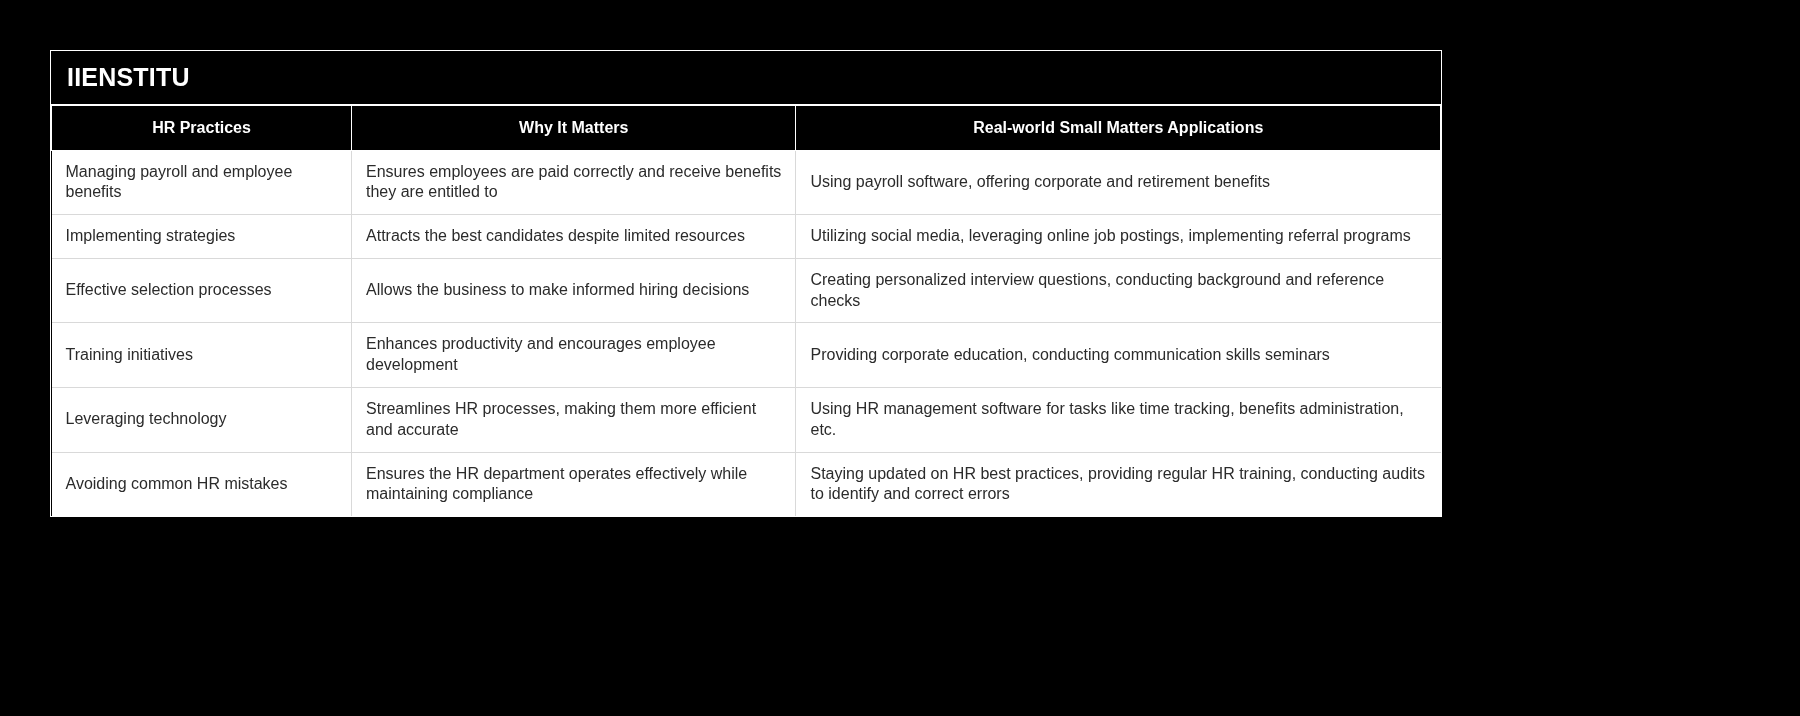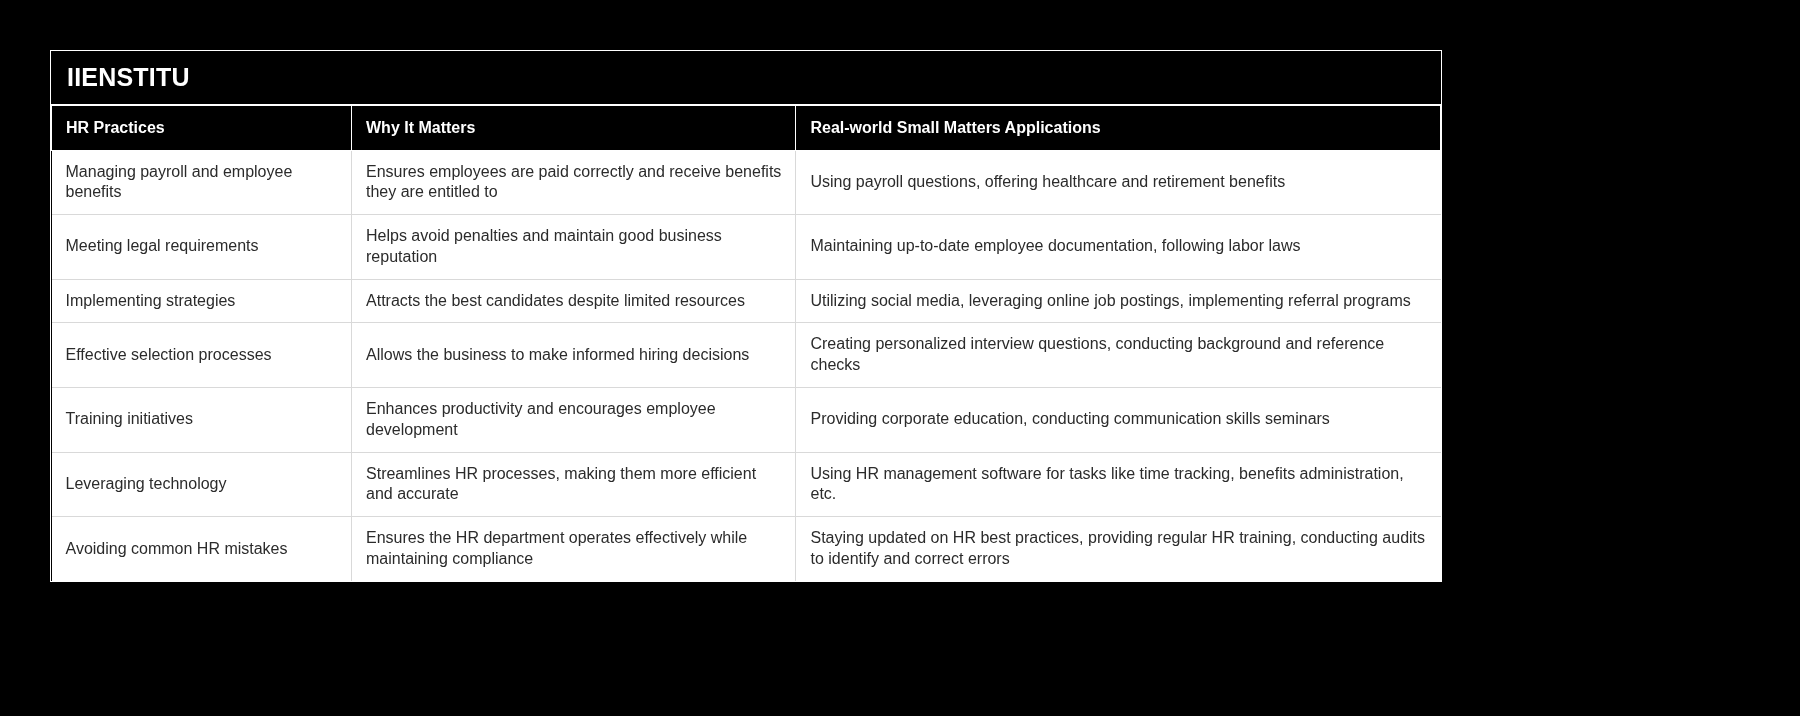--- a/index.html
+++ b/index.html
@@ -39,21 +39,21 @@
     table-layout: fixed;
   }
   table.hr-table col.c1 { width: 21.6%; }
   table.hr-table col.c2 { width: 32.0%; }
   table.hr-table col.c3 { width: 46.4%; }
   thead th {
     background: #000000;
     color: #ffffff;
     font-size: 16px;
     font-weight: bold;
-    text-align: left;
+    text-align: center;
     padding: 12px 14px;
     border: 1px solid #ffffff;
     line-height: 1.25;
   }
   tbody td {
     background: #ffffff;
     color: #2b2b2b;
     font-size: 16px;
     font-weight: normal;
     text-align: left;
@@ -86,26 +86,21 @@
       <tr>
         <th>HR Practices</th>
         <th>Why It Matters</th>
         <th>Real-world Small Matters Applications</th>
       </tr>
     </thead>
     <tbody>
       <tr>
         <td>Managing payroll and employee benefits</td>
         <td>Ensures employees are paid correctly and receive benefits they are entitled to</td>
-        <td>Using payroll questions, offering healthcare and retirement benefits</td>
-      </tr>
-      <tr>
-        <td>Meeting legal requirements</td>
-        <td>Helps avoid penalties and maintain good business reputation</td>
-        <td>Maintaining up-to-date employee documentation, following labor laws</td>
+        <td>Using payroll software, offering corporate and retirement benefits</td>
       </tr>
       <tr>
         <td>Implementing strategies</td>
         <td>Attracts the best candidates despite limited resources</td>
         <td>Utilizing social media, leveraging online job postings, implementing referral programs</td>
       </tr>
       <tr>
         <td>Effective selection processes</td>
         <td>Allows the business to make informed hiring decisions</td>
         <td>Creating personalized interview questions, conducting background and reference checks</td>

